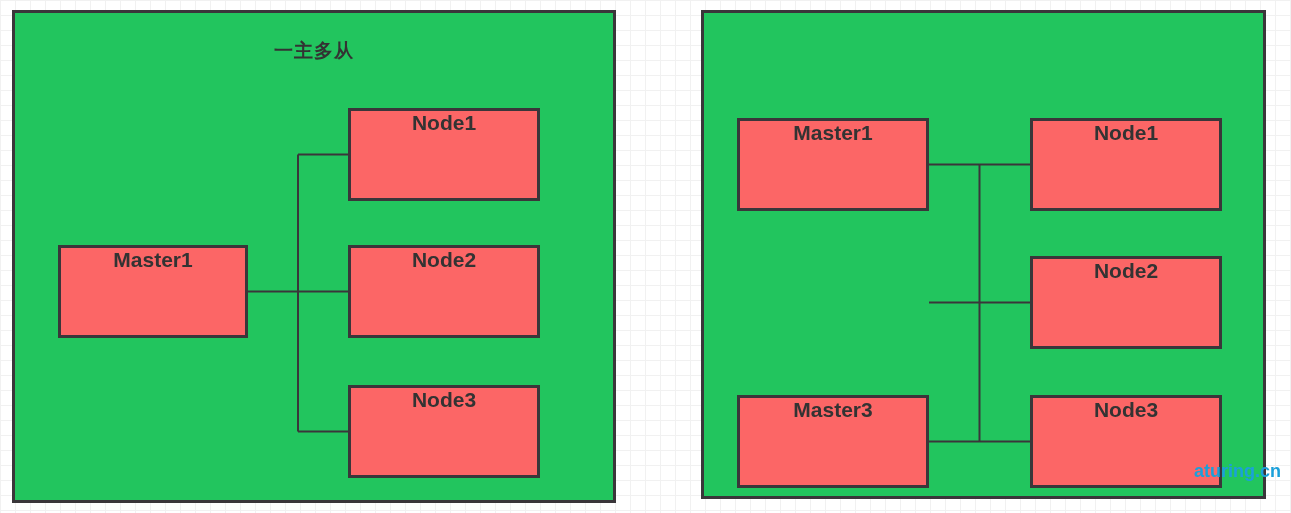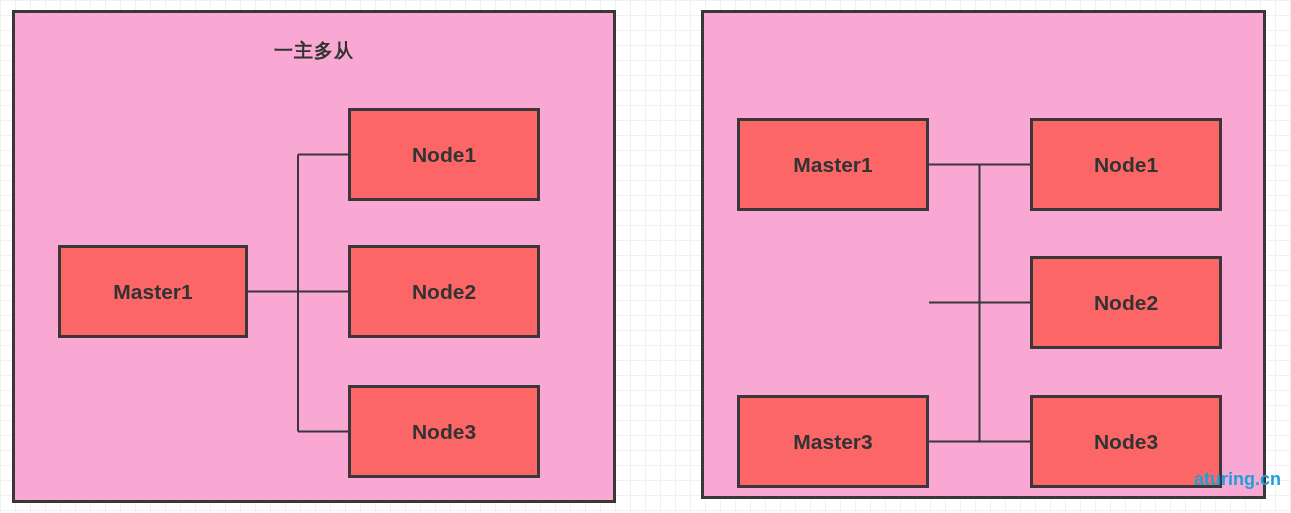--- a/index.html
+++ b/index.html
@@ -9,21 +9,21 @@
     background-color: #ffffff;
     background-image:
       linear-gradient(#f1f1f1 1px, transparent 1px),
       linear-gradient(90deg, #f1f1f1 1px, transparent 1px);
     background-size: 15px 15px;
     position: relative;
     color: #333333;
   }
   .panel {
     position: absolute;
-    background: #f9a8d4;
+    background: #22c55e;
     border: 3px solid #3a363a;
     padding-left: 34px;
   }
   .panel-left  { left: 12px;  top: 10px; width: 604px; height: 493px; }
   .panel-right { left: 701px; top: 10px; width: 565px; height: 489px; }
   .panel-title {
     position: absolute;
     top: 25px; left: 0; right: 0;
     text-align: center;
     font-size: 19px;
@@ -35,21 +35,20 @@
     position: absolute;
     left: 0; top: 0;
     width: 100%; height: 100%;
     pointer-events: none;
   }
   .node-box {
     position: absolute;
     background: #fc6666;
     border: 3px solid #3a363a;
     display: flex;
-    align-items: center;
     justify-content: center;
     font-size: 21px;
     font-weight: bold;
     color: #333333;
   }
   
   .lp-master1 { left: 43px;  top: 232px; width: 190px; height: 93px; }
   .lp-node1   { left: 333px; top: 95px;  width: 192px; height: 93px; }
   .lp-node2   { left: 333px; top: 232px; width: 192px; height: 93px; }
   .lp-node3   { left: 333px; top: 372px; width: 192px; height: 93px; }
@@ -61,21 +60,20 @@
   .rp-node2   { left: 326px; top: 243px; width: 192px; height: 93px; }
   .rp-node3   { left: 326px; top: 382px; width: 192px; height: 93px; }
   .watermark {
     position: absolute;
     left: 1194px; top: 461px;
     font-size: 18px;
     font-weight: bold;
     color: #1ba0da;
     letter-spacing: 0px;
     z-index: 10;
-    margin-top: 8px;
   }
 </style>
 </head>
 <body>
 
 <div class="panel panel-left">
   <div class="panel-title">一主多从</div>
 
   <svg class="edges" viewBox="0 0 598 487" width="598" height="487">
     <line x1="233" y1="278.5" x2="333" y2="278.5" stroke="#3a363a" stroke-width="2"></line>

